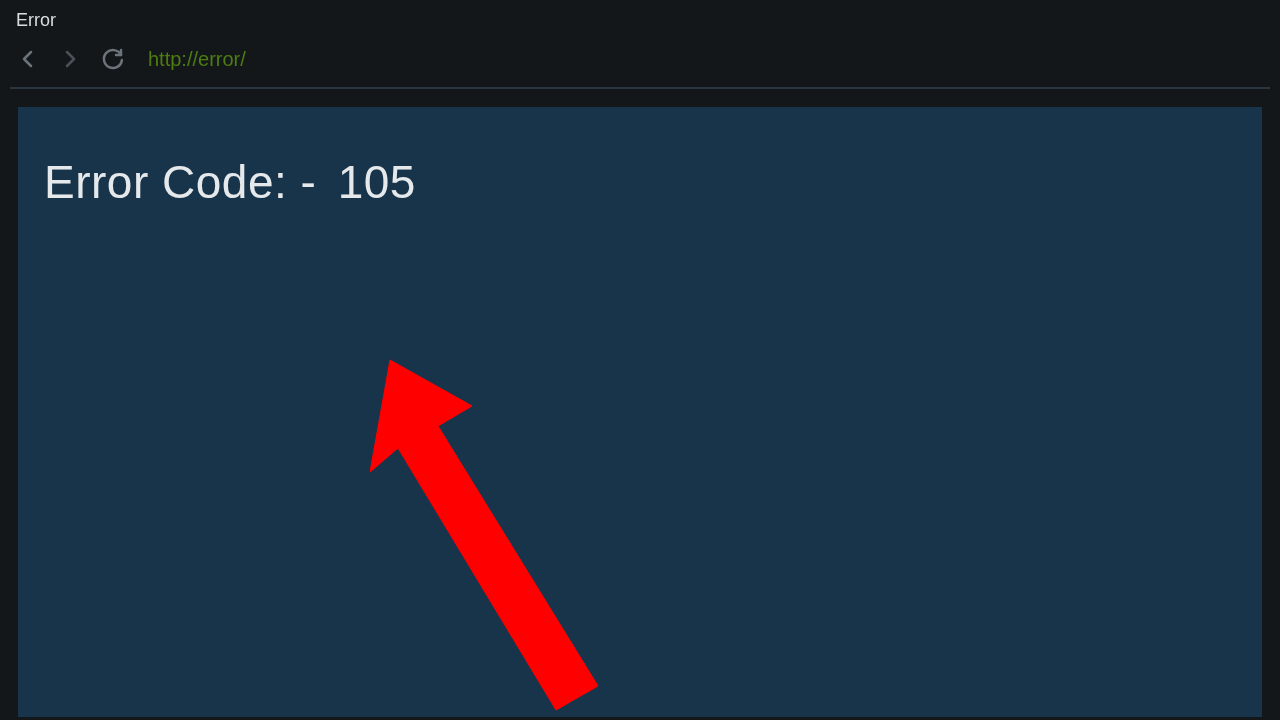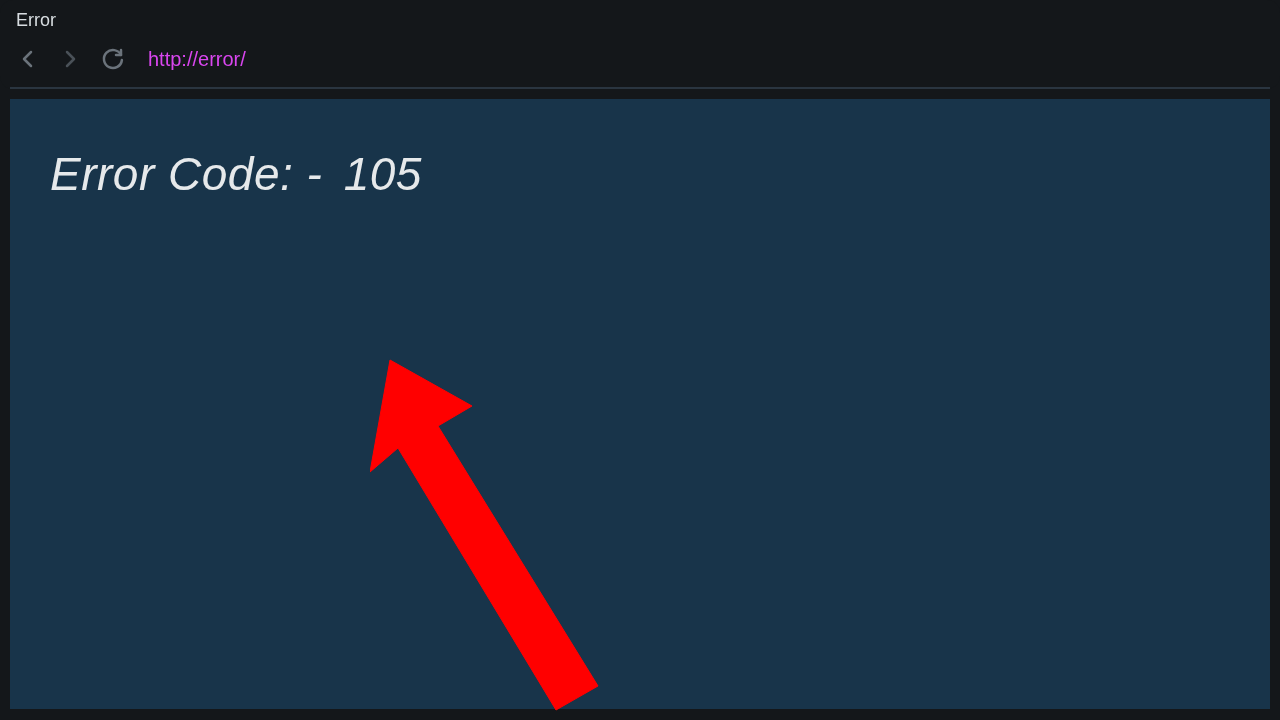--- a/index.html
+++ b/index.html
@@ -40,36 +40,35 @@
       display: flex;
       align-items: center;
       justify-content: center;
       cursor: pointer;
     }
     .nav-icon svg {
       width: 24px;
       height: 24px;
     }
     .url-text {
-      color: #d946ef;
+      color: #4d7c0f;
       font-size: 20px;
       margin-left: 8px;
     }
     .underline {
       height: 2px;
       background: #2a3540;
       margin: 0 10px 0 10px;
     }
     .content-wrapper {
-      margin: 10px;
+      margin: 18px;
       background: #18344a;
       height: calc(100% - 110px);
-      padding: 48px 40px;
+      padding: 48px 26px;
       position: relative;
-      font-style: italic;
     }
     .error-heading {
       color: #e6e9eb;
       font-size: 46px;
       font-weight: 300;
       letter-spacing: 0.5px;
       margin-bottom: 40px;
     }
     .error-heading .code-num {
       display: inline-block;

